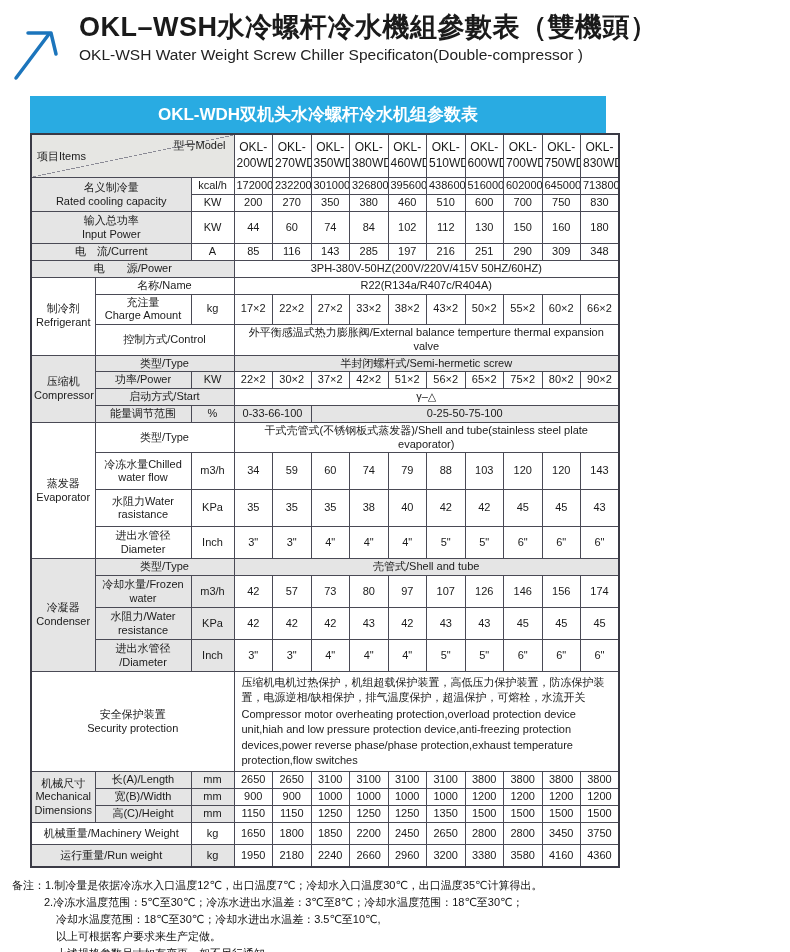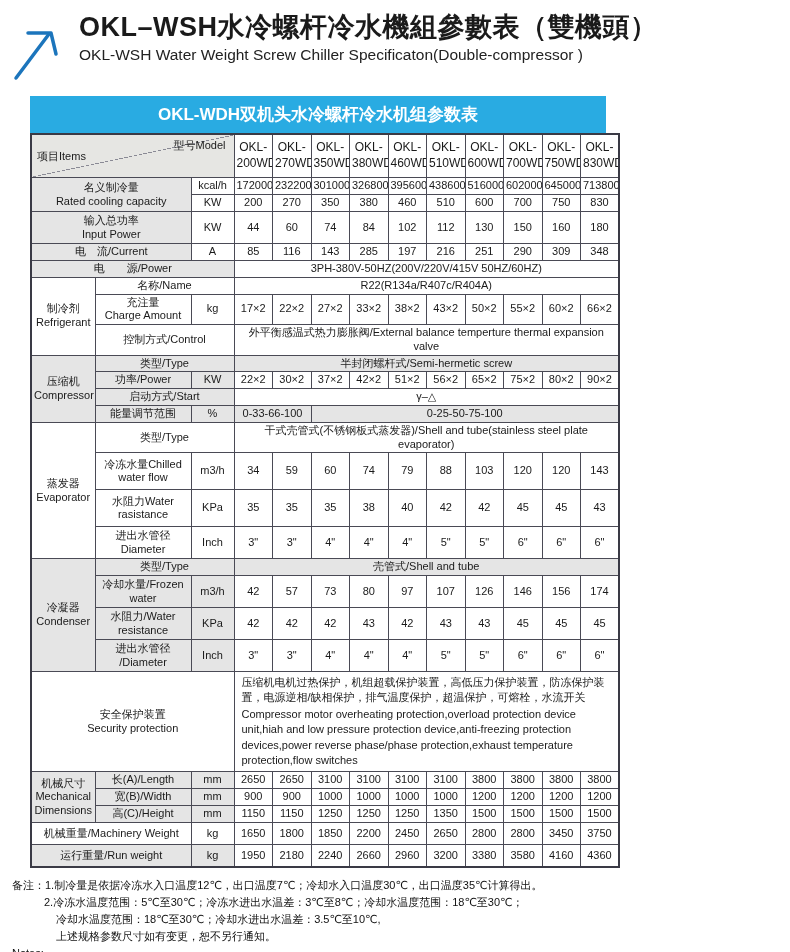--- a/index.html
+++ b/index.html
@@ -397,16 +397,17 @@
         <td class="v">4160</td>
         <td class="v">4360</td>
       </tr>
   </tbody>
 </table>
 
 <div class="notes">
   <div>备注：1.制冷量是依据冷冻水入口温度12℃，出口温度7℃；冷却水入口温度30℃，出口温度35℃计算得出。</div>
   <div class="i1">2.冷冻水温度范围：5℃至30℃；冷冻水进出水温差：3℃至8℃；冷却水温度范围：18℃至30℃；</div>
   <div class="i2">冷却水温度范围：18℃至30℃；冷却水进出水温差：3.5℃至10℃,</div>
+  <div class="i2">以上可根据客户要求来生产定做。</div>
   <div class="i2">上述规格参数尺寸如有变更，恕不另行通知。</div>
   <div>Notes:</div>
 
 </div>
 
 </body></html>

